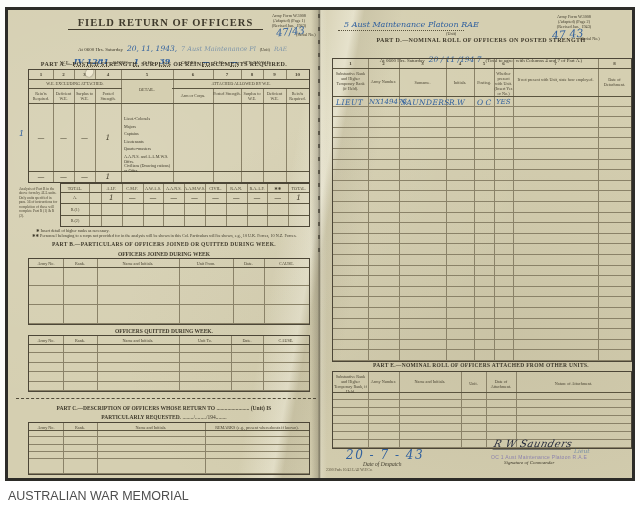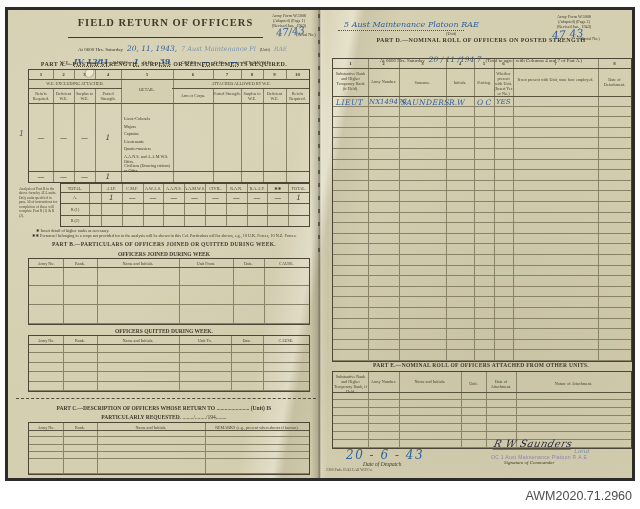--- a/index.html
+++ b/index.html
@@ -49,21 +49,21 @@
       <div class="tear"></div>
 
       <div class="abs t4 ctr" style="left:252px;top:3px;width:58px;">
         <div>Army Form W.3008</div>
         <div>(Adapted)  (Page 1)</div>
         <div>(Revised Jan., 1943)</div>
       </div>
       <span class="abs hw" style="left:268px;top:16px;font-size:10px;transform:rotate(-6deg);">47/43</span>
       <span class="abs t4" style="left:288px;top:22px;">(Serial No.)</span>
 
-      <div class="abs b ctr" style="left:60px;top:7px;width:195px;font-size:10.5px;letter-spacing:1px;border-bottom:1px solid #3e392b;padding-bottom:9px;">FIELD RETURN OF OFFICERS</div>
+      <div class="abs b ctr" style="left:60px;top:7px;width:195px;font-size:10.5px;letter-spacing:1px;border-bottom:1px solid #3e392b;padding-bottom:1px;">FIELD RETURN OF OFFICERS</div>
 
       <div class="abs" style="left:70px;top:27px;width:230px;">
         <span class="t5">At 0600 Hrs. Saturday</span>
         <span class="hw" style="font-size:7.5px;">20, 11, 1943,</span>
         <span class="hw hwf" style="font-size:6.5px;">7 Aust Maintenance Pl</span>
         <span class="t4">(Unit)</span>
         <span class="hw hwf" style="font-size:6px;">RAE</span>
       </div>
 
       <div class="abs" style="left:52px;top:40px;width:250px;">
@@ -311,26 +311,26 @@
         <div class="hline" style="top:20px;"></div>
         <span class="cell t4" style="left:1px;width:33px;top:2px;">Substantive Rank and Higher Temporary Rank, if Held.</span>
         <span class="cell t4" style="left:35px;width:31px;top:7px;">Army Number.</span>
         <span class="cell t4" style="left:66px;width:62px;top:7px;">Name and Initials.</span>
         <span class="cell t4" style="left:128px;width:25px;top:9px;">Unit.</span>
         <span class="cell t4" style="left:153px;width:30px;top:7px;">Date of Attachment.</span>
         <span class="cell t4" style="left:183px;width:115px;top:9px;">Nature of Attachment.</span>
         <div class="rows" style="top:20px;height:56px;background:repeating-linear-gradient(to bottom,transparent 0 7px,#8a8268 7px 8px);"></div>
       </div>
 
-      <span class="abs hw" style="left:338px;top:438px;font-size:12px;letter-spacing:1.5px;">20 - 6 - 43</span>
+      <span class="abs hw" style="left:338px;top:438px;font-size:12px;letter-spacing:1.5px;">20 - 7 - 43</span>
       <span class="abs t55" style="left:355px;top:451px;font-style:italic;">Date of Despatch</span>
       <span class="abs ink" style="left:486px;top:428px;font-size:10px;transform:skewX(-14deg);letter-spacing:.5px;border-bottom:1px solid rgba(38,43,60,.5);">R W Saunders</span>
       <span class="abs hw hwf" style="left:566px;top:437px;font-size:6px;">Lieut</span>
       <span class="abs stamp" style="left:483px;top:444px;font-size:5px;letter-spacing:.3px;">OC 1 Aust Maintenance Platoon R.A.E</span>
       <span class="abs t5" style="left:496px;top:450px;font-style:italic;">Signature of Commander</span>
       <span class="abs" style="left:318px;top:458px;font-size:3.8px;color:#57503c;">2300 Pads 10/43 L/42 W.P.Co.</span>
     </div>
   </div>
 
   <div class="credit">
-    <span class="abs" style="right:8px;top:8px;">AWM2020.71.2960</span>
+    <span class="abs" style="left:8px;top:8px;">AUSTRALIAN WAR MEMORIAL</span>
   </div>
 </div>
 
 </body></html>

